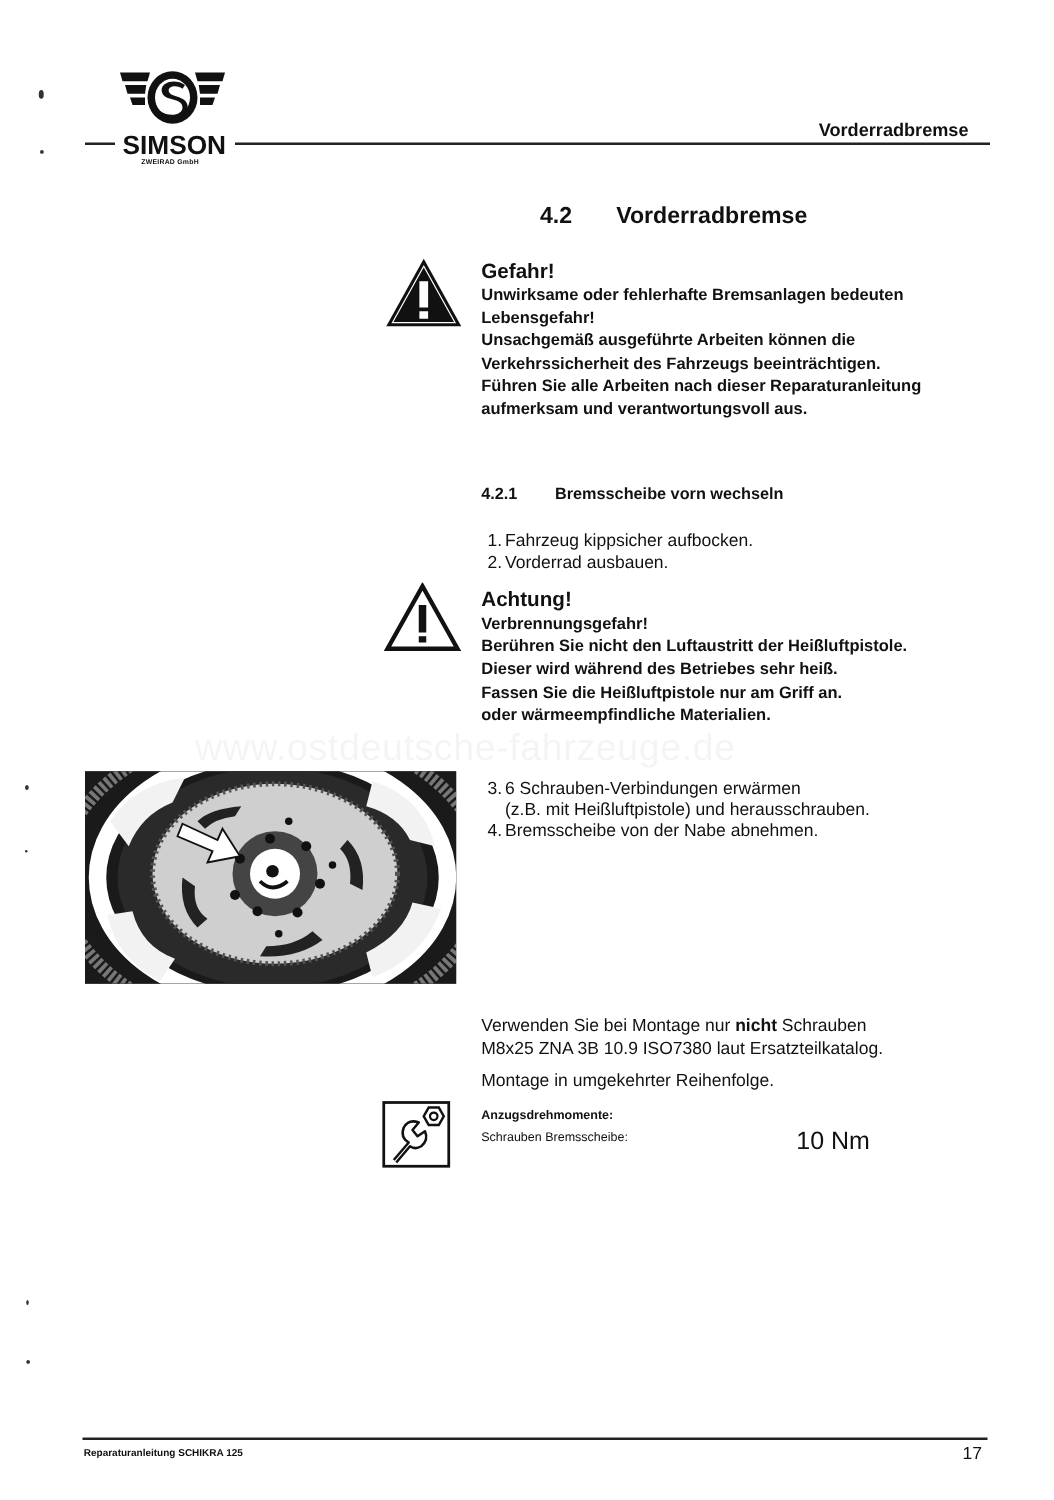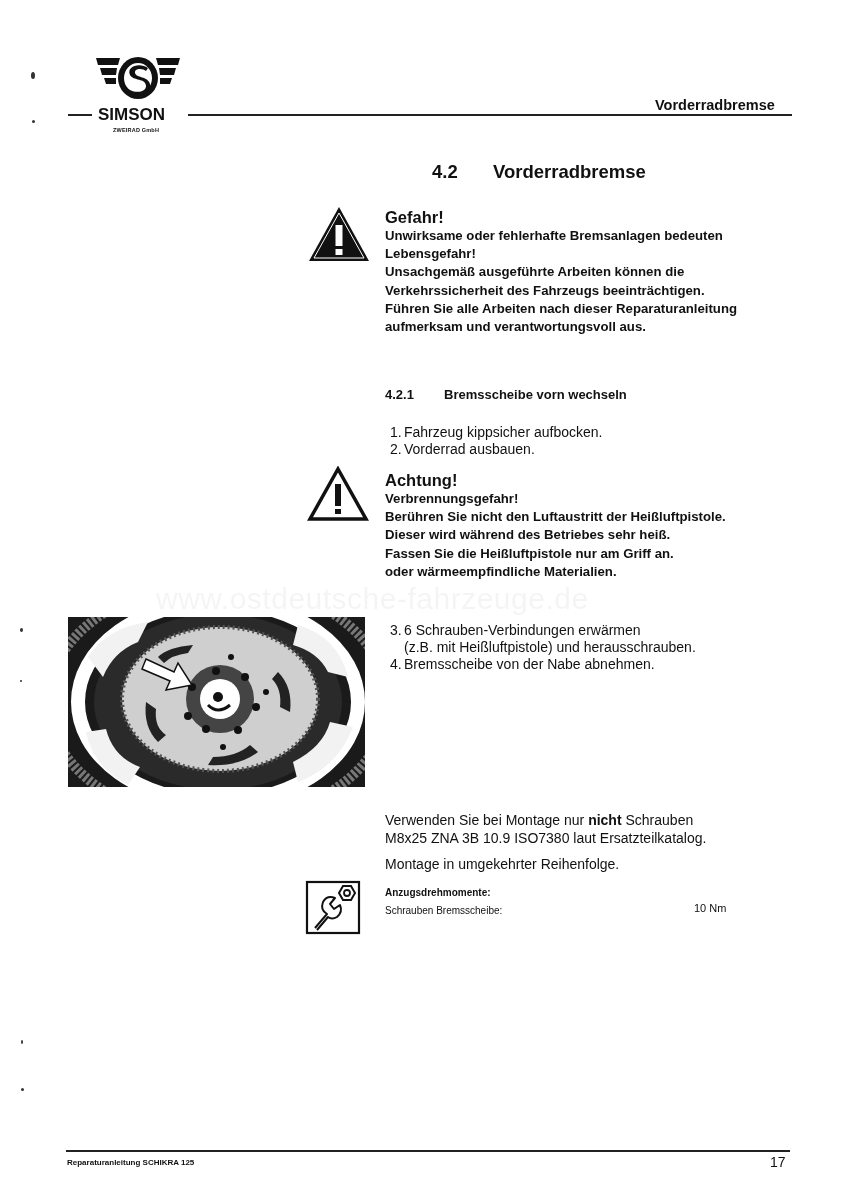--- a/index.html
+++ b/index.html
@@ -3,21 +3,21 @@
   <meta charset="utf-8">
   <style>
     html, body { margin: 0; padding: 0; }
     body {
       width: 843px; height: 1200px; background: #ffffff; position: relative;
       overflow: hidden; font-family: "Liberation Sans", sans-serif; color: #111;
     }
     .abs { position: absolute; }
     
     .logo { left: 96px; top: 56px; width: 84px; height: 56px; }
-    .brand { left: 98px; top: 105px; font-size: 17px; font-weight: bold; letter-spacing: 0px; color:#111; }
+    .brand { left: 98px; top: 105px; font-size: 21px; font-weight: bold; letter-spacing: 0px; color:#111; }
     .brand-sub { left: 113px; top: 127px; font-size: 5.5px; font-weight: bold; letter-spacing: 0.2px; }
     .hline-left { left: 68px; top: 114px; width: 24px; height: 1.5px; background:#222; }
     .hline-right { left: 188px; top: 114px; width: 604px; height: 1.5px; background:#222; }
     .header-title { left: 655px; top: 97px; font-size: 14.5px; font-weight: bold; }
 
     .h2 { left: 386px; top: 161px; font-size: 18.5px; font-weight: bold; }
     .h2 .num { display: inline-block; width: 61px; margin-left: 46px; }
 
     .warn-icon-1 { left: 307px; top: 205px; width: 64px; height: 58px; }
     .warn-icon-2 { left: 307px; top: 466px; width: 62px; height: 56px; }
@@ -38,21 +38,21 @@
     .steps-a { top: 424px; }
     .steps-b { top: 622px; }
 
     .photo { left: 68px; top: 617px; width: 297px; height: 170px; background:#111; overflow:hidden; }
 
     .para { left: 385px; font-size: 14px; line-height: 17.5px; }
     .para1 { top: 812px; }
     .para2 { top: 856px; }
     .torque { left: 385px; top: 884px; font-size: 10px; line-height: 17.5px; }
     .torque .t-title { font-weight: bold; }
-    .torque-value { left: 694px; top: 902px; font-size: 11px; }
+    .torque-value { left: 637px; top: 902px; font-size: 20px; }
 
     .watermark { left: 156px; top: 582px; font-size: 30px; color: rgba(0,0,0,0.045); letter-spacing: 0.5px; white-space: nowrap; }
 
     
     .fline { left: 66px; top: 1150px; width: 724px; height: 1.5px; background:#222; }
     .foot-left { left: 67px; top: 1158px; font-size: 8px; font-weight: bold; }
     .foot-mid { left: 405px; top: 1210px; font-size: 16px; font-family: Liberation Serif, serif; }
     .foot-right { left: 770px; top: 1154px; font-size: 14px; }
 
     .speck { position:absolute; background:#333; border-radius:50%; }

